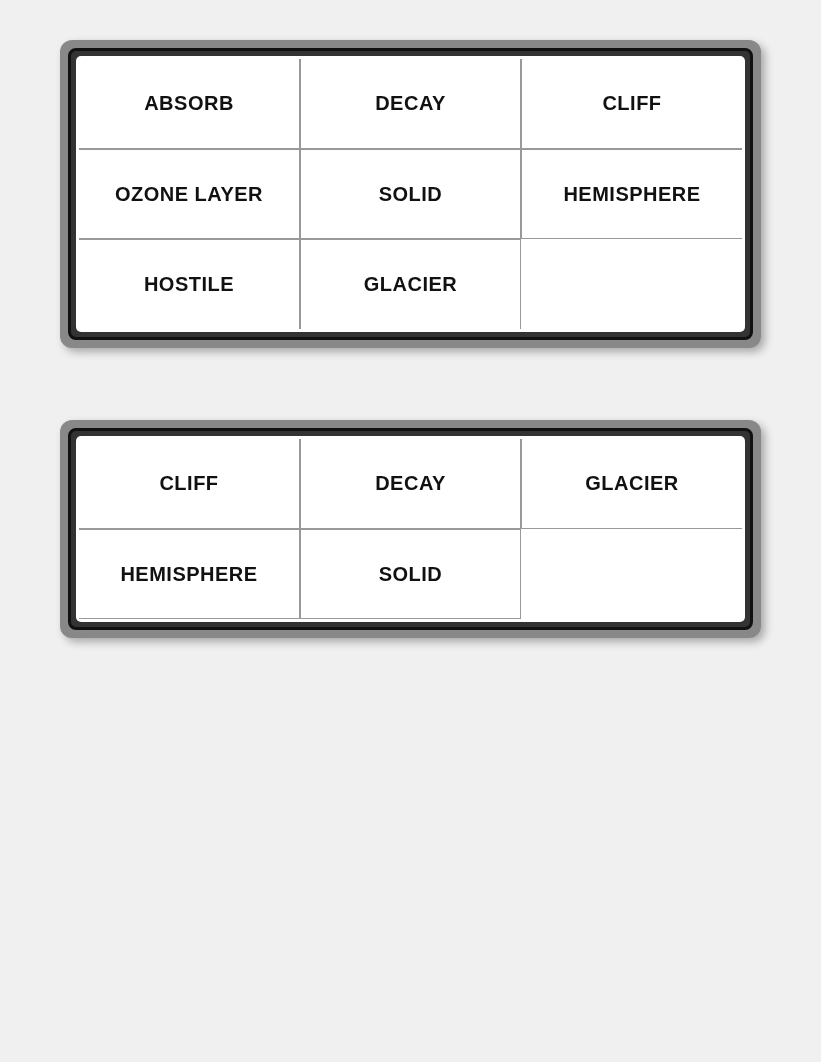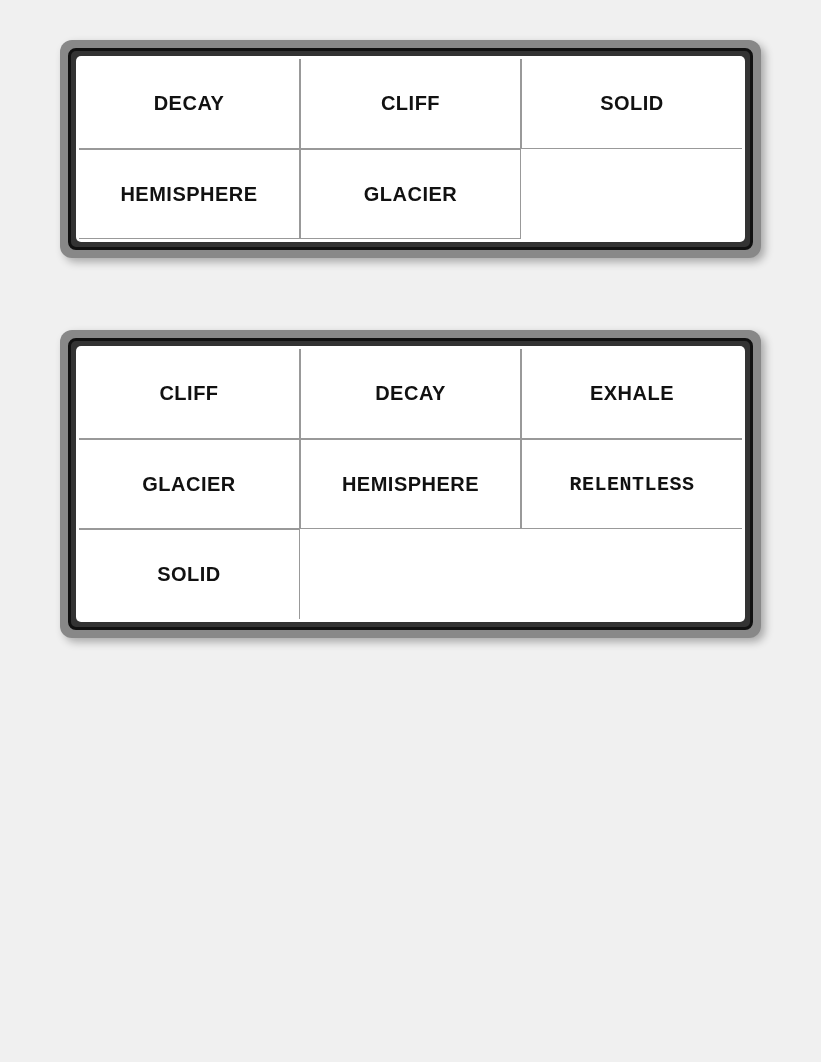--- a/index.html
+++ b/index.html
@@ -54,21 +54,21 @@
       align-items: center;
       justify-content: center;
       padding: 28px 12px;
       min-height: 90px;
     }
 
     .cell:nth-child(1) { border-top: none; border-left: none; }
     .cell:nth-child(2) { border-top: none; }
     .cell:nth-child(3) { border-top: none; border-right: none; }
     .cell:nth-child(4) { border-left: none; }
-    .cell:nth-child(6) { border-right: none; font-family: Liberation Mono, monospace; }
+    .cell:nth-child(6) { border-right: none; }
     .cell:nth-child(7) { border-bottom: none; border-left: none; }
     .cell:nth-child(8) { border-bottom: none; }
     .cell:nth-child(9) { border-bottom: none; border-right: none; }
 
     .cell-text {
       font-size: 20px;
       font-weight: bold;
       text-transform: uppercase;
       color: #111;
       text-align: center;
@@ -82,31 +82,40 @@
     }
   </style>
 </head>
 <body>
 
 <div class="card-wrapper">
   <div class="bingo-card">
     <div class="dotted-border">
       <div class="dotted-inner">
         <div class="grid" id="grid1">
+        <div class="cell">
+              <span class="cell-text">ABSORB</span>
+            </div>
             <div class="cell">
               <span class="cell-text">DECAY</span>
             </div>
             <div class="cell">
               <span class="cell-text">CLIFF</span>
             </div>
             <div class="cell">
+              <span class="cell-text">OZONE LAYER</span>
+            </div>
+            <div class="cell">
               <span class="cell-text">SOLID</span>
             </div>
             <div class="cell">
               <span class="cell-text">HEMISPHERE</span>
+            </div>
+            <div class="cell">
+              <span class="cell-text">HOSTILE</span>
             </div>
             <div class="cell">
               <span class="cell-text">GLACIER</span>
             </div>
           </div>
       </div>
     </div>
   </div>
 </div>
 
@@ -115,30 +124,24 @@
     <div class="dotted-border">
       <div class="dotted-inner">
         <div class="grid" id="grid2">
             <div class="cell">
               <span class="cell-text">CLIFF</span>
             </div>
             <div class="cell">
               <span class="cell-text">DECAY</span>
             </div>
             <div class="cell">
-              <span class="cell-text">EXHALE</span>
-            </div>
-            <div class="cell">
               <span class="cell-text">GLACIER</span>
             </div>
             <div class="cell">
               <span class="cell-text">HEMISPHERE</span>
-            </div>
-            <div class="cell">
-              <span class="cell-text">RELENTLESS</span>
             </div>
             <div class="cell">
               <span class="cell-text">SOLID</span>
             </div>
           </div>
       </div>
     </div>
   </div>
 </div>
 

